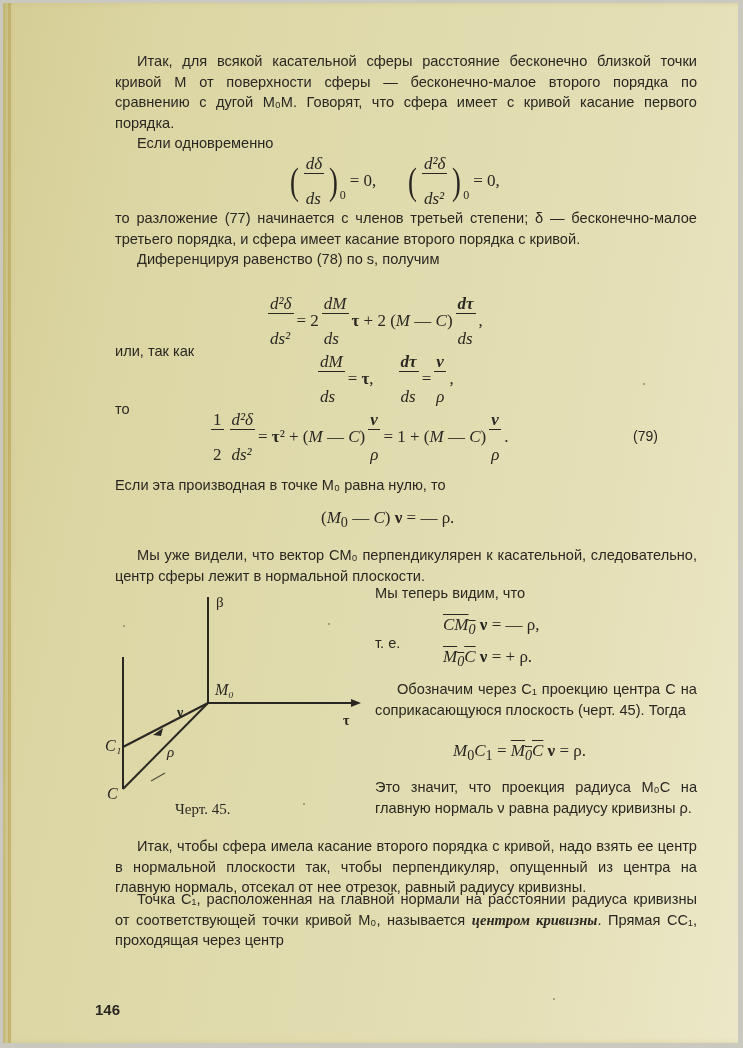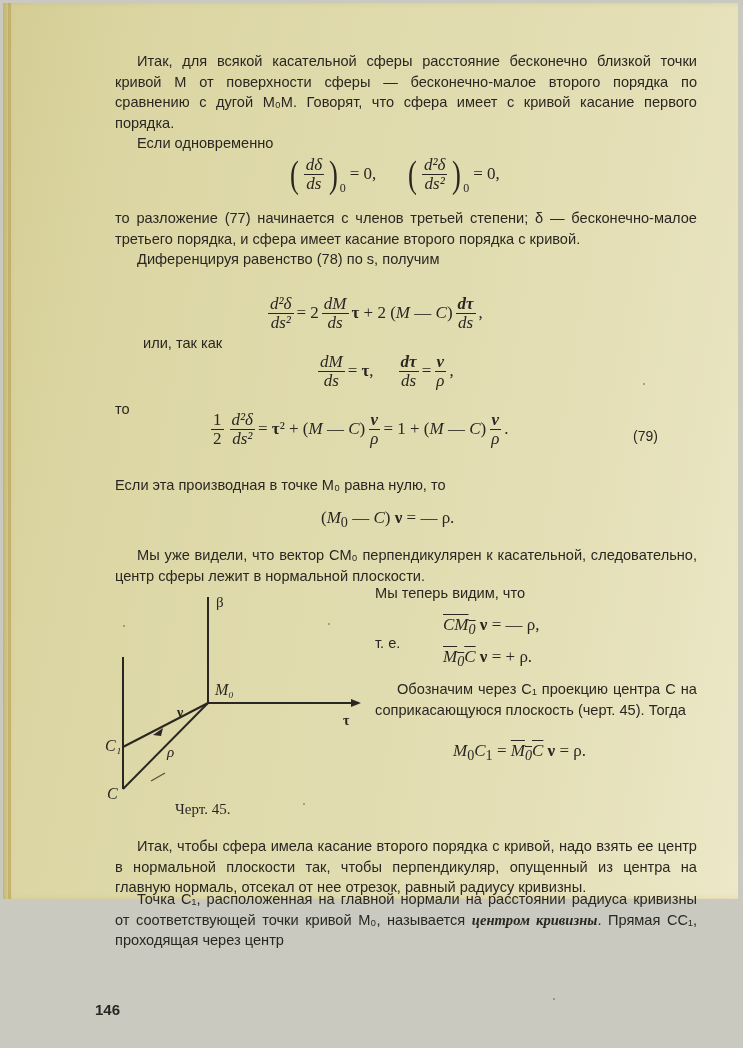--- a/index.html
+++ b/index.html
@@ -2,39 +2,39 @@
 <html><head>
 <meta charset="utf-8">
 <style>
   html, body { margin: 0; padding: 0; }
   body {
     width: 743px; height: 1048px; overflow: hidden;
     background: #c9c9c0;
     font-family: "Liberation Serif", serif;
   }
   .page {
-    position: absolute; left: 3px; top: 3px; width: 735px; height: 896px;
+    position: absolute; left: 3px; top: 3px; width: 735px; height: 1040px;
     background: linear-gradient(100deg, #d4cd94 0%, #dcd6a4 18%, #e0dbad 45%, #e4dfb6 75%, #ece8c8 100%);
     box-shadow: inset 6px 0 8px -4px #b8a860;
   }
   .spine { position: absolute; left: 5px; top: 0; width: 3px; height: 100%; background: #b9a253; opacity: .6; }
   .text {
     position: absolute; left: 112px; width: 582px;
     font-family: "Liberation Sans", sans-serif;
     font-size: 14.6px; color: #2a2722; line-height: 20.5px;
     text-align: justify;
   }
   .p { text-indent: 22px; margin: 0; }
   .noind { text-indent: 0; }
   .em { font-family: "Liberation Serif", serif; font-style: italic; font-weight: bold; }
   .formula {
     position: absolute; font-family: "Liberation Serif", serif; font-size: 17px; color: #2a2722;
     display: flex; align-items: center; white-space: nowrap;
   }
-  .frac { display: inline-flex; flex-direction: column; align-items: center; vertical-align: middle; margin: 0 3px; line-height: 1.05; }
+  .frac { display: inline-flex; flex-direction: column; vertical-align: middle; margin: 0 3px; line-height: 1.05; gap: 16px; }
   .frac .num { border-bottom: 1.3px solid #2a2722; padding: 0 2px; font-style: italic; }
   .frac .den { padding: 0 2px; font-style: italic; }
   .paren { font-size: 38px; font-weight: 200; line-height: 1; transform: scaleX(.7); display: inline-block; }
   .sub0 { font-size: 12px; position: relative; top: 14px; margin-right: 4px; }
   .it { font-style: italic; }
   .ov { text-decoration: overline; font-style: italic; }
   .eqnum { position: absolute; left: 630px; font-family: "Liberation Sans", sans-serif; font-size: 14px; color: #2a2722; }
   .label { position: absolute; font-family: "Liberation Sans", sans-serif; font-size: 14.6px; color: #2a2722; }
   .figure { position: absolute; left: 100px; top: 580px; width: 260px; height: 230px; }
   .caption { position: absolute; left: 172px; top: 798px; font-family: "Liberation Serif", serif; font-size: 15px; color: #2a2722; }
@@ -89,21 +89,21 @@
       </span>
     <b>τ</b>
       <span>&nbsp;+ 2 (<span class="it">M</span> — <span class="it">C</span>)</span>
     <span class="frac">
         <span class="num"><b>dτ</b></span>
         <span class="den">ds</span>
       </span>
     <span>,</span>
   </div>
 
-  <div class="label" style="left:112px; top:332px;margin-left:28px;">или, так как</div>
+  <div class="label" style="left:112px; top:340px;">или, так как</div>
 
   <div class="formula" style="left:312px; top:350px;">
     <span class="frac">
         <span class="num">dM</span>
         <span class="den">ds</span>
       </span>
     <span>= <b>τ</b>,</span>
     <span style="width:22px;display:inline-block"></span>
     <span class="frac">
         <span class="num"><b>dτ</b></span>
@@ -165,20 +165,23 @@
   </div>
 
   <div class="text" style="left:372px; width:322px; top:676px;">
     <p class="p">Обозначим через C₁ проекцию центра C на соприкасающуюся плоскость (черт. 45). Тогда</p>
   </div>
 
   <div class="formula" style="left:450px; top:738px;">
     <span><span class="it">M</span><sub>0</sub><span class="it">C</span><sub>1</sub> = <span class="ov">M<sub>0</sub>C</span> <b>ν</b> = ρ.</span>
   </div>
 
+  <div class="text" style="left:372px; width:322px; top:774px;">
+    <p class="p noind">Это значит, что проекция радиуса M₀C на главную нормаль ν равна радиусу кривизны ρ.</p>
+  </div>
 
   <svg class="figure" viewBox="0 0 260 230">
     <line x1="105" y1="14" x2="105" y2="120" stroke="#2a2722" stroke-width="2"></line>
     <line x1="105" y1="120" x2="250" y2="120" stroke="#2a2722" stroke-width="2"></line>
     <polygon points="248,116 258,120 248,124" fill="#2a2722"></polygon>
     <line x1="20" y1="74" x2="20" y2="206" stroke="#2a2722" stroke-width="2"></line>
     <line x1="105" y1="120" x2="20" y2="164" stroke="#2a2722" stroke-width="2"></line>
     <polygon points="50,152 60,145 58,153" fill="#2a2722"></polygon>
     <line x1="105" y1="120" x2="20" y2="206" stroke="#2a2722" stroke-width="2"></line>
     <line x1="48" y1="198" x2="62" y2="190" stroke="#55513f" stroke-width="1.2"></line>

